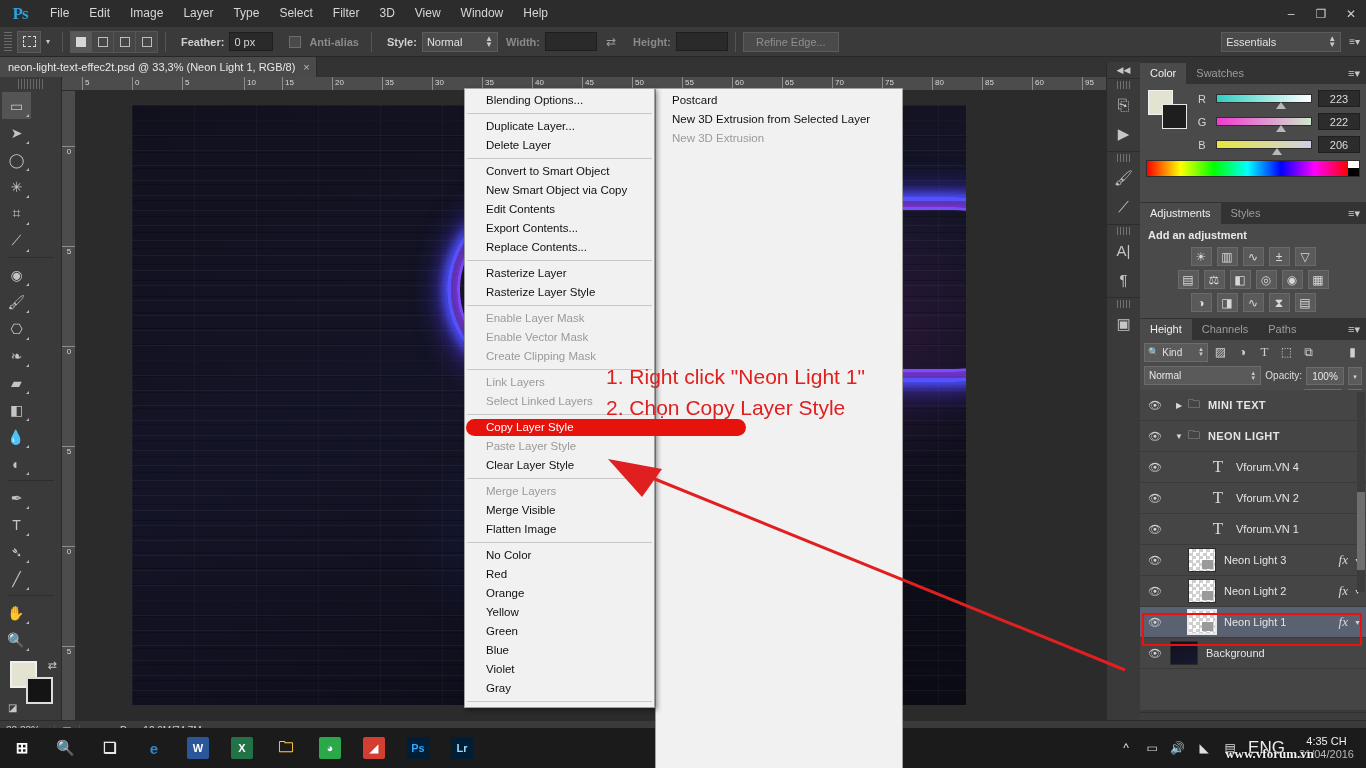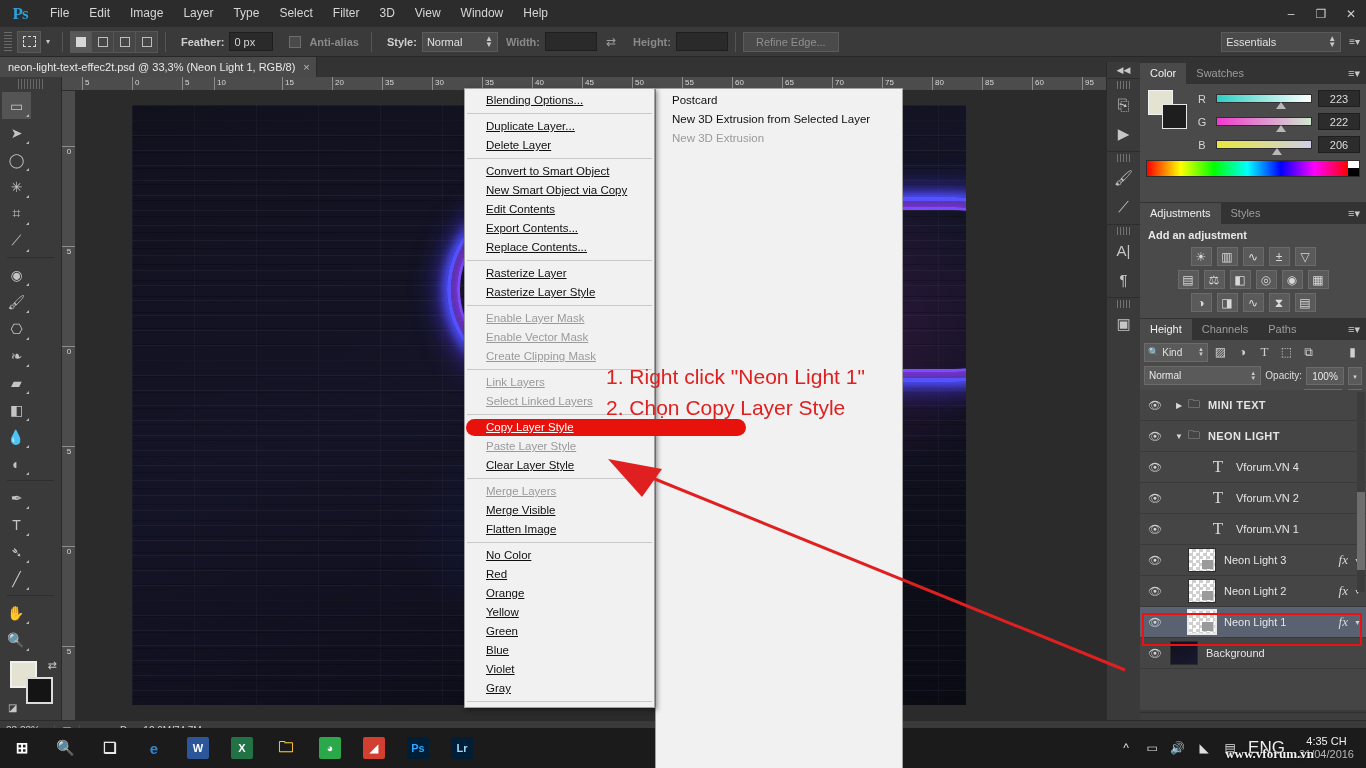--- a/index.html
+++ b/index.html
@@ -116,21 +116,21 @@
     text-shadow:0 0 8px #3aa0ff, 0 0 22px #1060ff, 0 0 44px rgba(20,80,255,.7); }
   #reflect{ position:absolute; left:370px; top:218px; font-size:92px;
     font-weight:bold; letter-spacing:4px; color:rgba(180,50,20,.22);
     transform:scaleY(-.55); transform-origin:top; filter:blur(2px); }
 
   
   #ctxmenu{ position:absolute; left:464px; top:88px; width:191px;
     background:#f1f1f1; border:1px solid #a0a0a0;
     font-family:"Liberation Sans", sans-serif; font-size:11.5px; color:#101010;
     box-shadow:2px 2px 5px rgba(0,0,0,.45); z-index:40; padding:2px 0; }
-  #ctxmenu .row{ height:19px; line-height:19px; padding-left:21px; white-space:nowrap;text-decoration:underline; }
+  #ctxmenu .row{ height:19px; line-height:19px; padding-left:21px; white-space:nowrap; }
   #ctxmenu .row.dis{ color:#9a9a9a; }
   #ctxmenu .row.hi{ position:relative; color:#fff; }
   #ctxmenu .row.hi::before{ content:""; position:absolute; left:1px; top:1px;
     right:-92px; bottom:1px; background:#e8120c; border-radius:9px; z-index:-1; }
   #ctxmenu .div{ height:1px; background:#c8c8c8; margin:3px 2px; }
   #submenu{ position:absolute; left:655px; top:88px; width:248px; height:736px;
     background:#f1f1f1; border:1px solid #a0a0a0; z-index:39;
     font-size:11.5px; color:#101010; padding:2px 0; }
   #submenu .row{ height:19px; line-height:19px; padding-left:16px; }
   #submenu .row.dis{ color:#9a9a9a; }
@@ -444,21 +444,21 @@
     <div id="bgc"></div>
     <div id="swapic">⇄</div>
     <div id="defic">◪</div>
   </div>
 </div>
 
 <div id="rulerTop">
     <div class="tk" style="left: 20px;">5</div>
     <div class="tk" style="left: 70px;">0</div>
     <div class="tk" style="left: 120px;">5</div>
-    <div class="tk" style="left: 152px;">10</div>
+    <div class="tk" style="left: 182px;">10</div>
     <div class="tk" style="left: 220px;">15</div>
     <div class="tk" style="left: 270px;">20</div>
     <div class="tk" style="left: 320px;">35</div>
     <div class="tk" style="left: 370px;">30</div>
     <div class="tk" style="left: 420px;">35</div>
     <div class="tk" style="left: 470px;">40</div>
     <div class="tk" style="left: 520px;">45</div>
     <div class="tk" style="left: 570px;">50</div>
     <div class="tk" style="left: 620px;">55</div>
     <div class="tk" style="left: 670px;">60</div>

